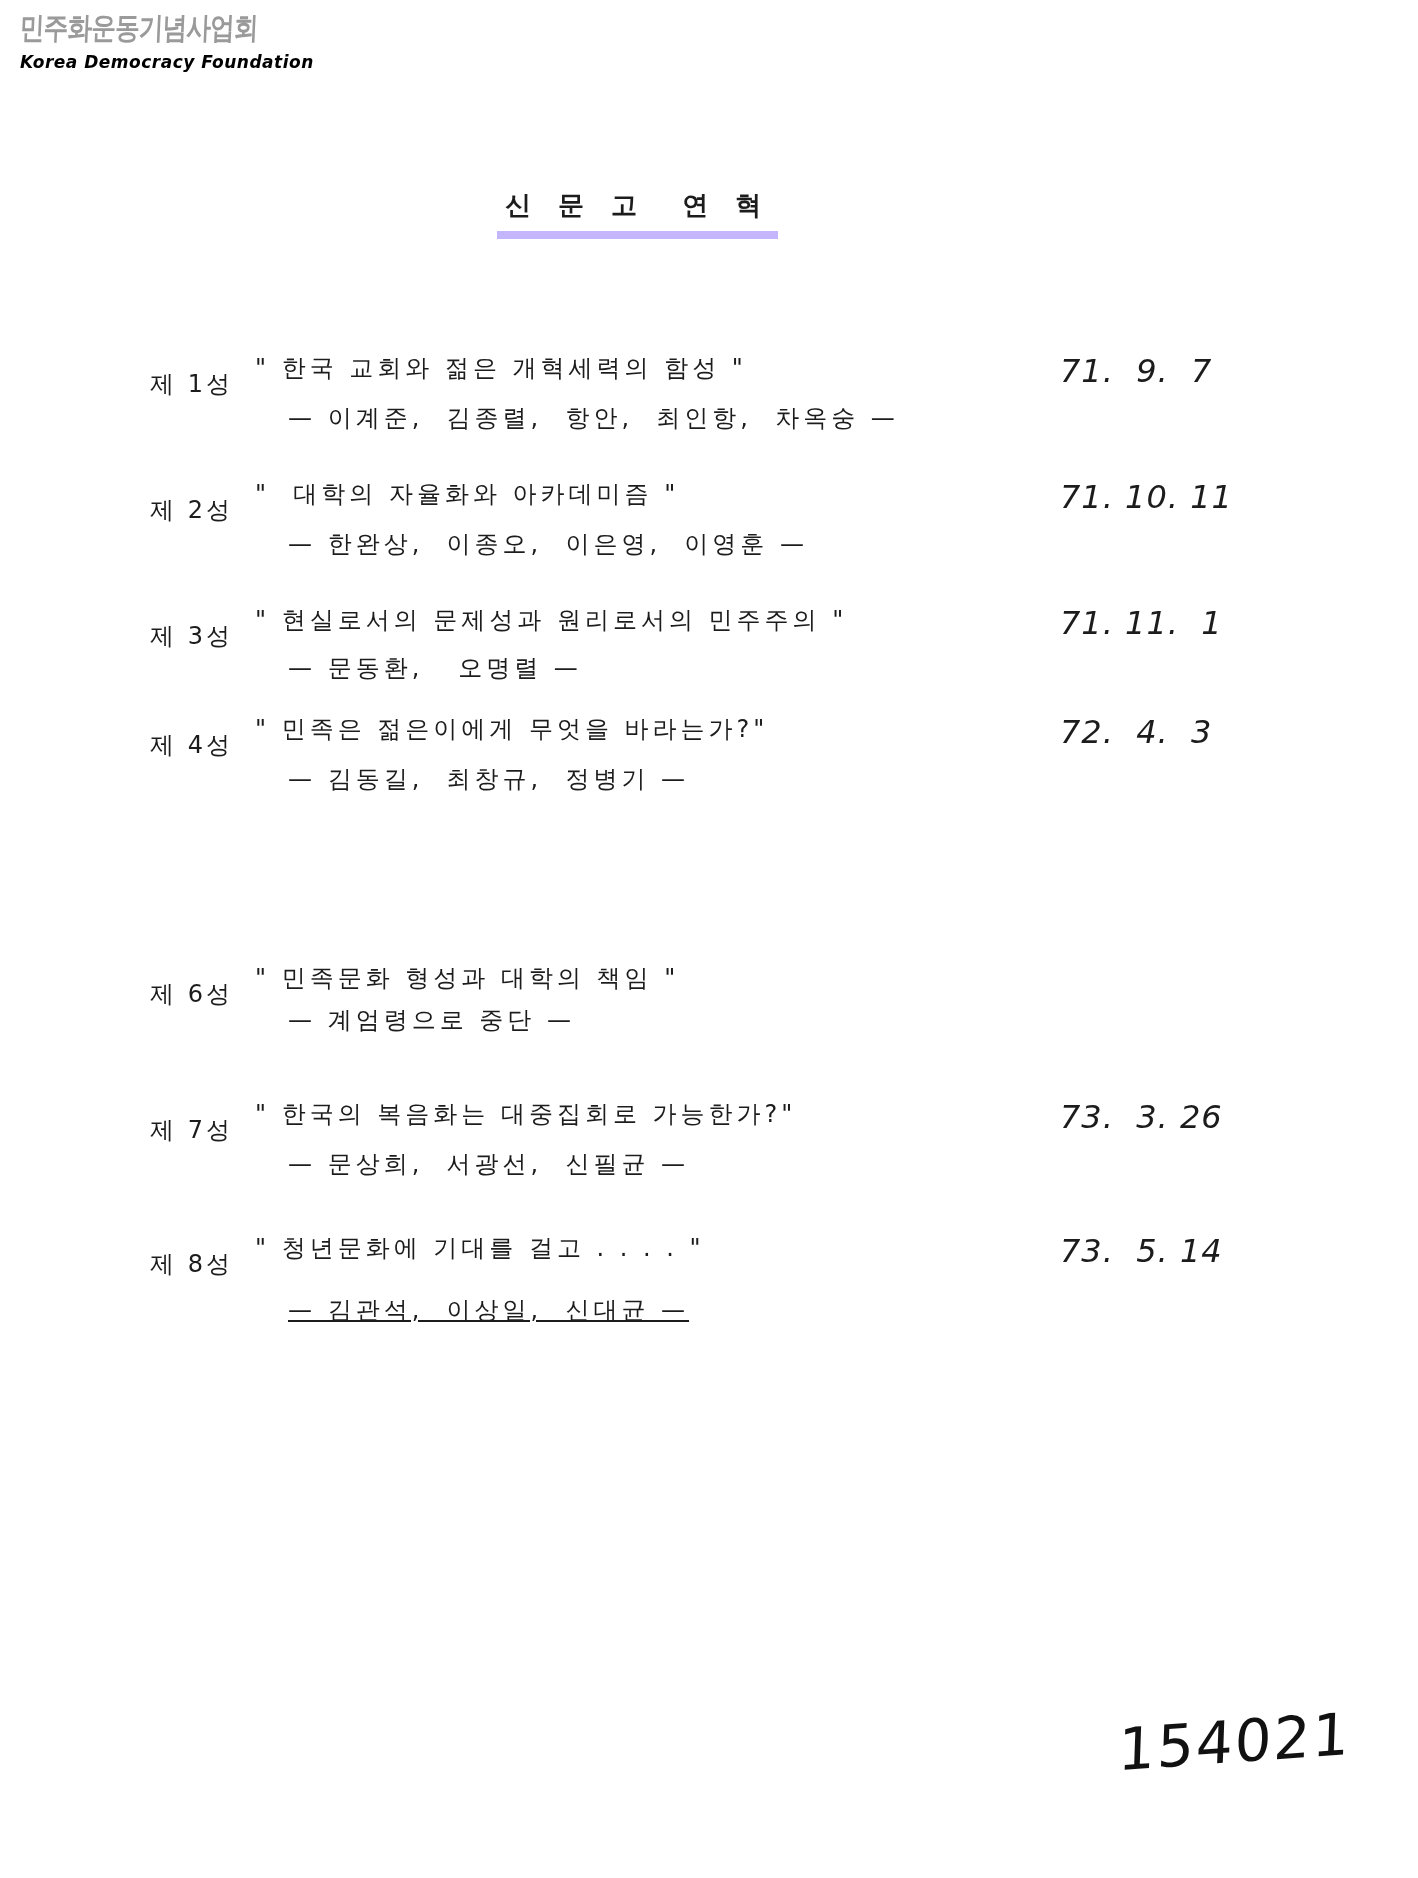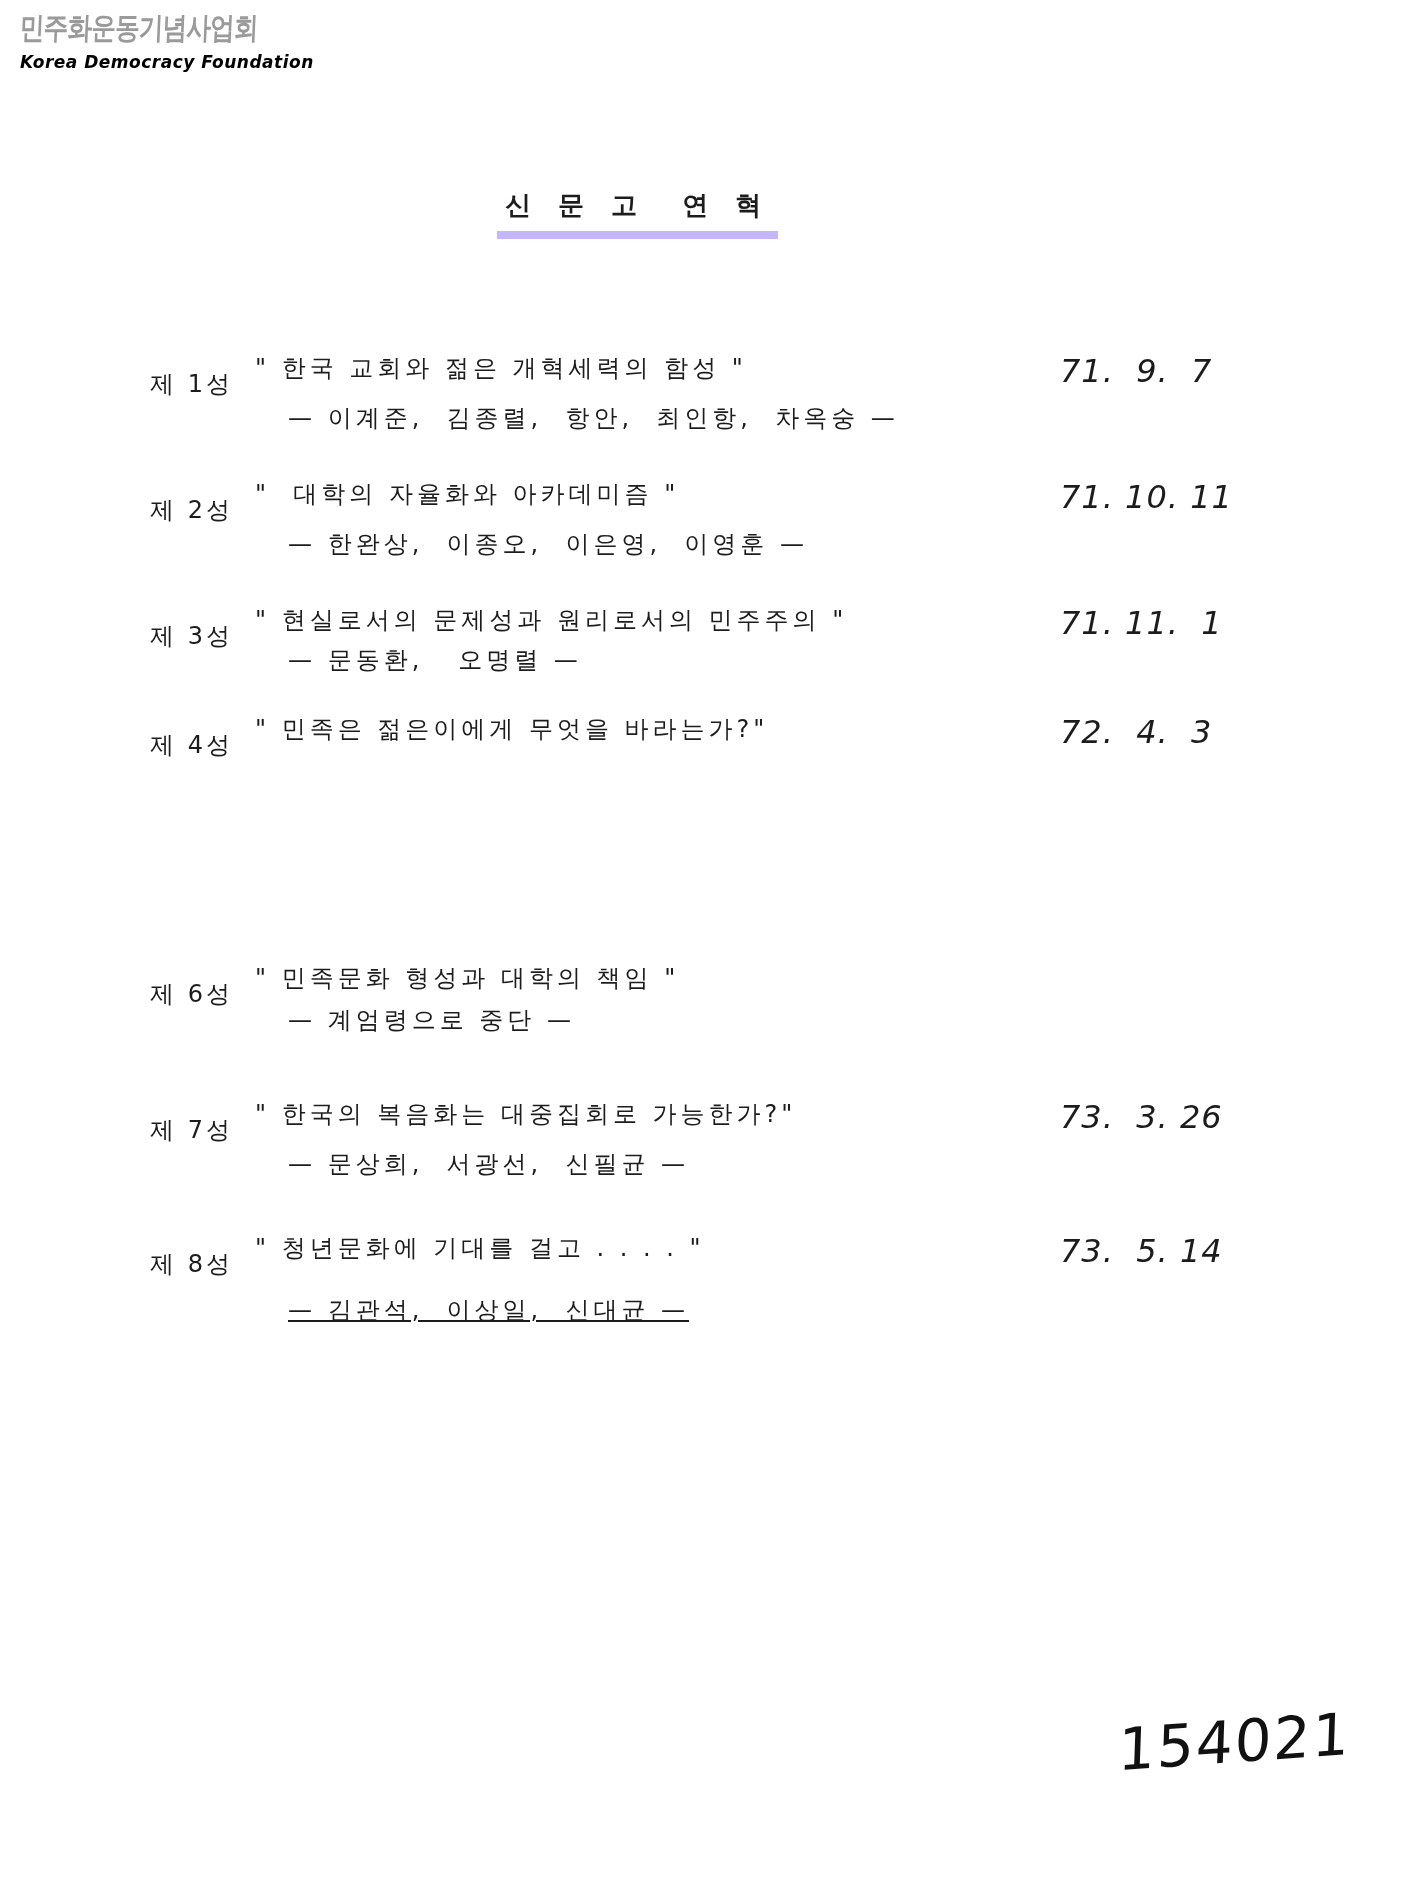--- a/index.html
+++ b/index.html
@@ -98,21 +98,21 @@
     font-style: italic;
   }
   .entry-participants {
     position: absolute;
     left: 288px;
     top: 50px;
     font-size: 24px;
     letter-spacing: 4px;
     white-space: pre;
   }
-  .entry:nth-of-type(3) .entry-participants { top: 40px; text-align: right; }
+  .entry:nth-of-type(3) .entry-participants { top: 48px; text-align: right; }
   .entry:nth-of-type(5) .entry-participants { top: 42px; }
   .entry:nth-of-type(7) .entry-participants { top: 62px; text-decoration: underline; }
 
   
   .handwritten {
     position: absolute;
     left: 1118px;
     top: 1708px;
     font-size: 58px;
     color: #111111;
@@ -153,20 +153,21 @@
       <span class="entry-label">제 3성</span>
       <span class="entry-title">" 현실로서의 문제성과 원리로서의 민주주의 "</span>
       <span class="entry-date">71. 11.  1</span>
       <span class="entry-participants">— 문동환,   오명렬 —</span>
     </div>
 
     <div class="entry" style="top:713px">
       <span class="entry-label">제 4성</span>
       <span class="entry-title">" 민족은 젊은이에게 무엇을 바라는가?"</span>
       <span class="entry-date">72.  4.  3</span>
+      <span class="entry-participants">— 김동길,  최창규,  정병기 —</span>
     </div>
 
 
     <div class="entry" style="top:962px">
       <span class="entry-label">제 6성</span>
       <span class="entry-title">" 민족문화 형성과 대학의 책임 "</span>
       <span class="entry-date"></span>
       <span class="entry-participants">— 계엄령으로 중단 —</span>
     </div>
 

